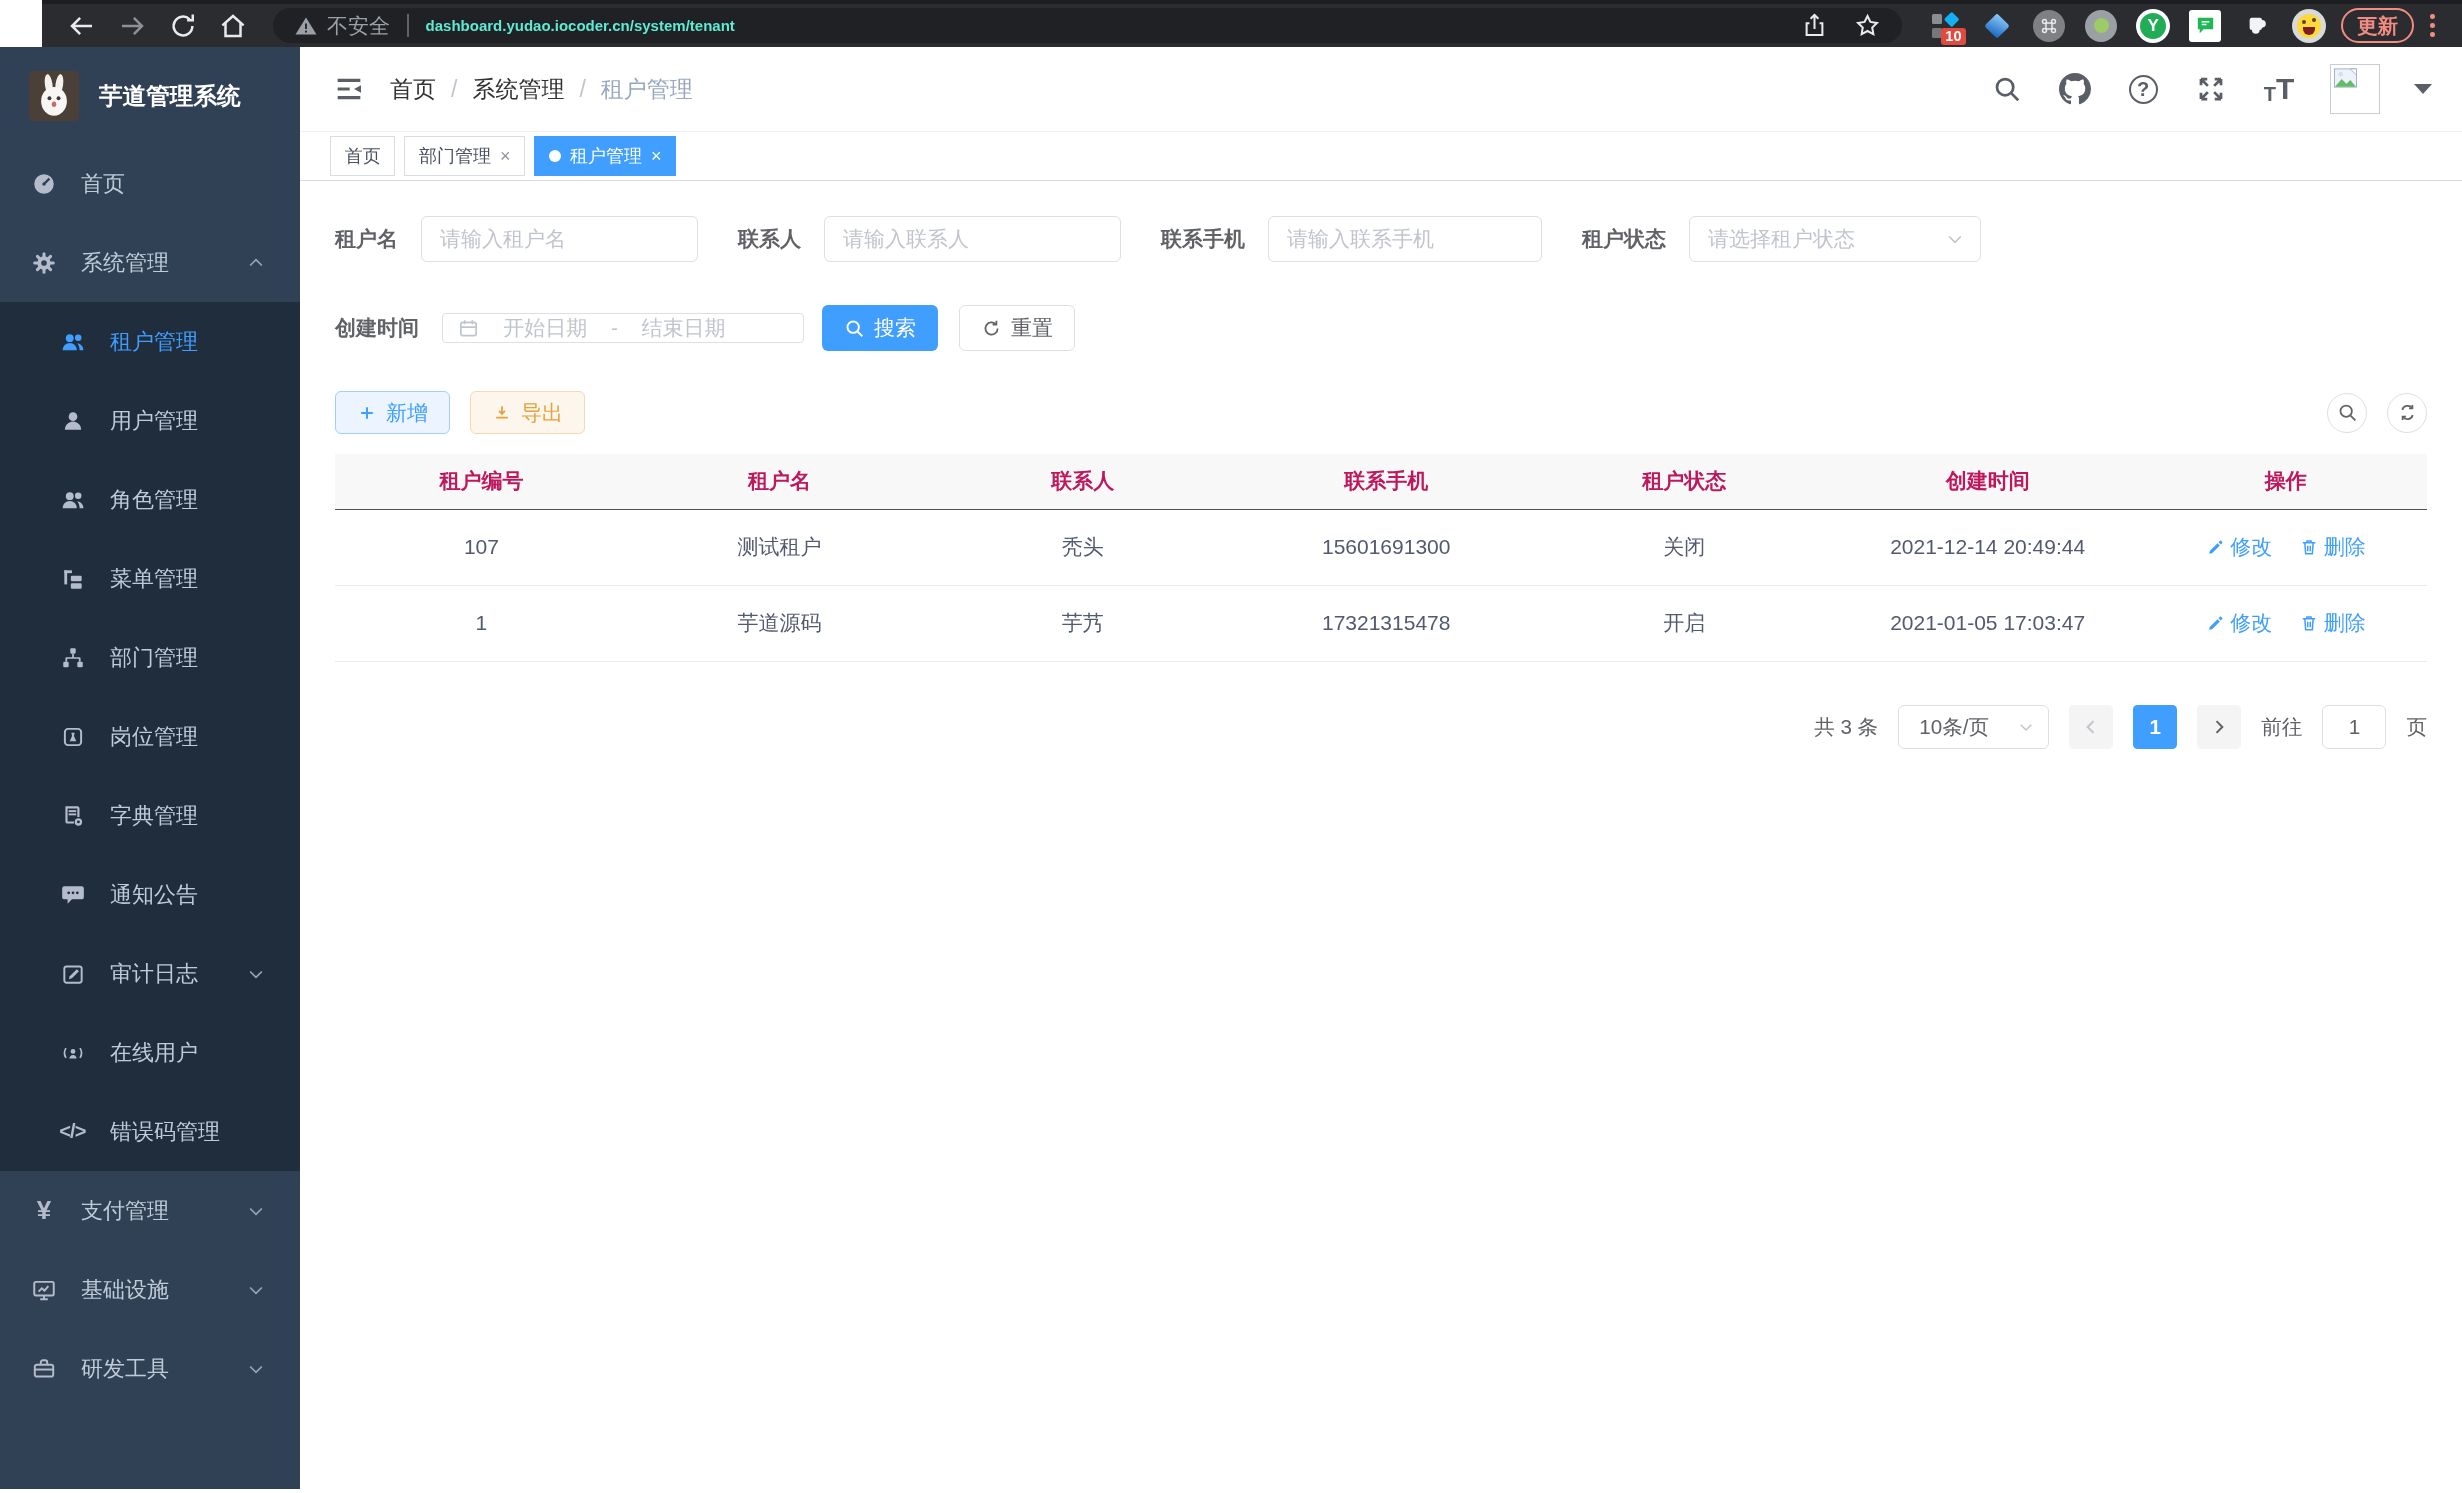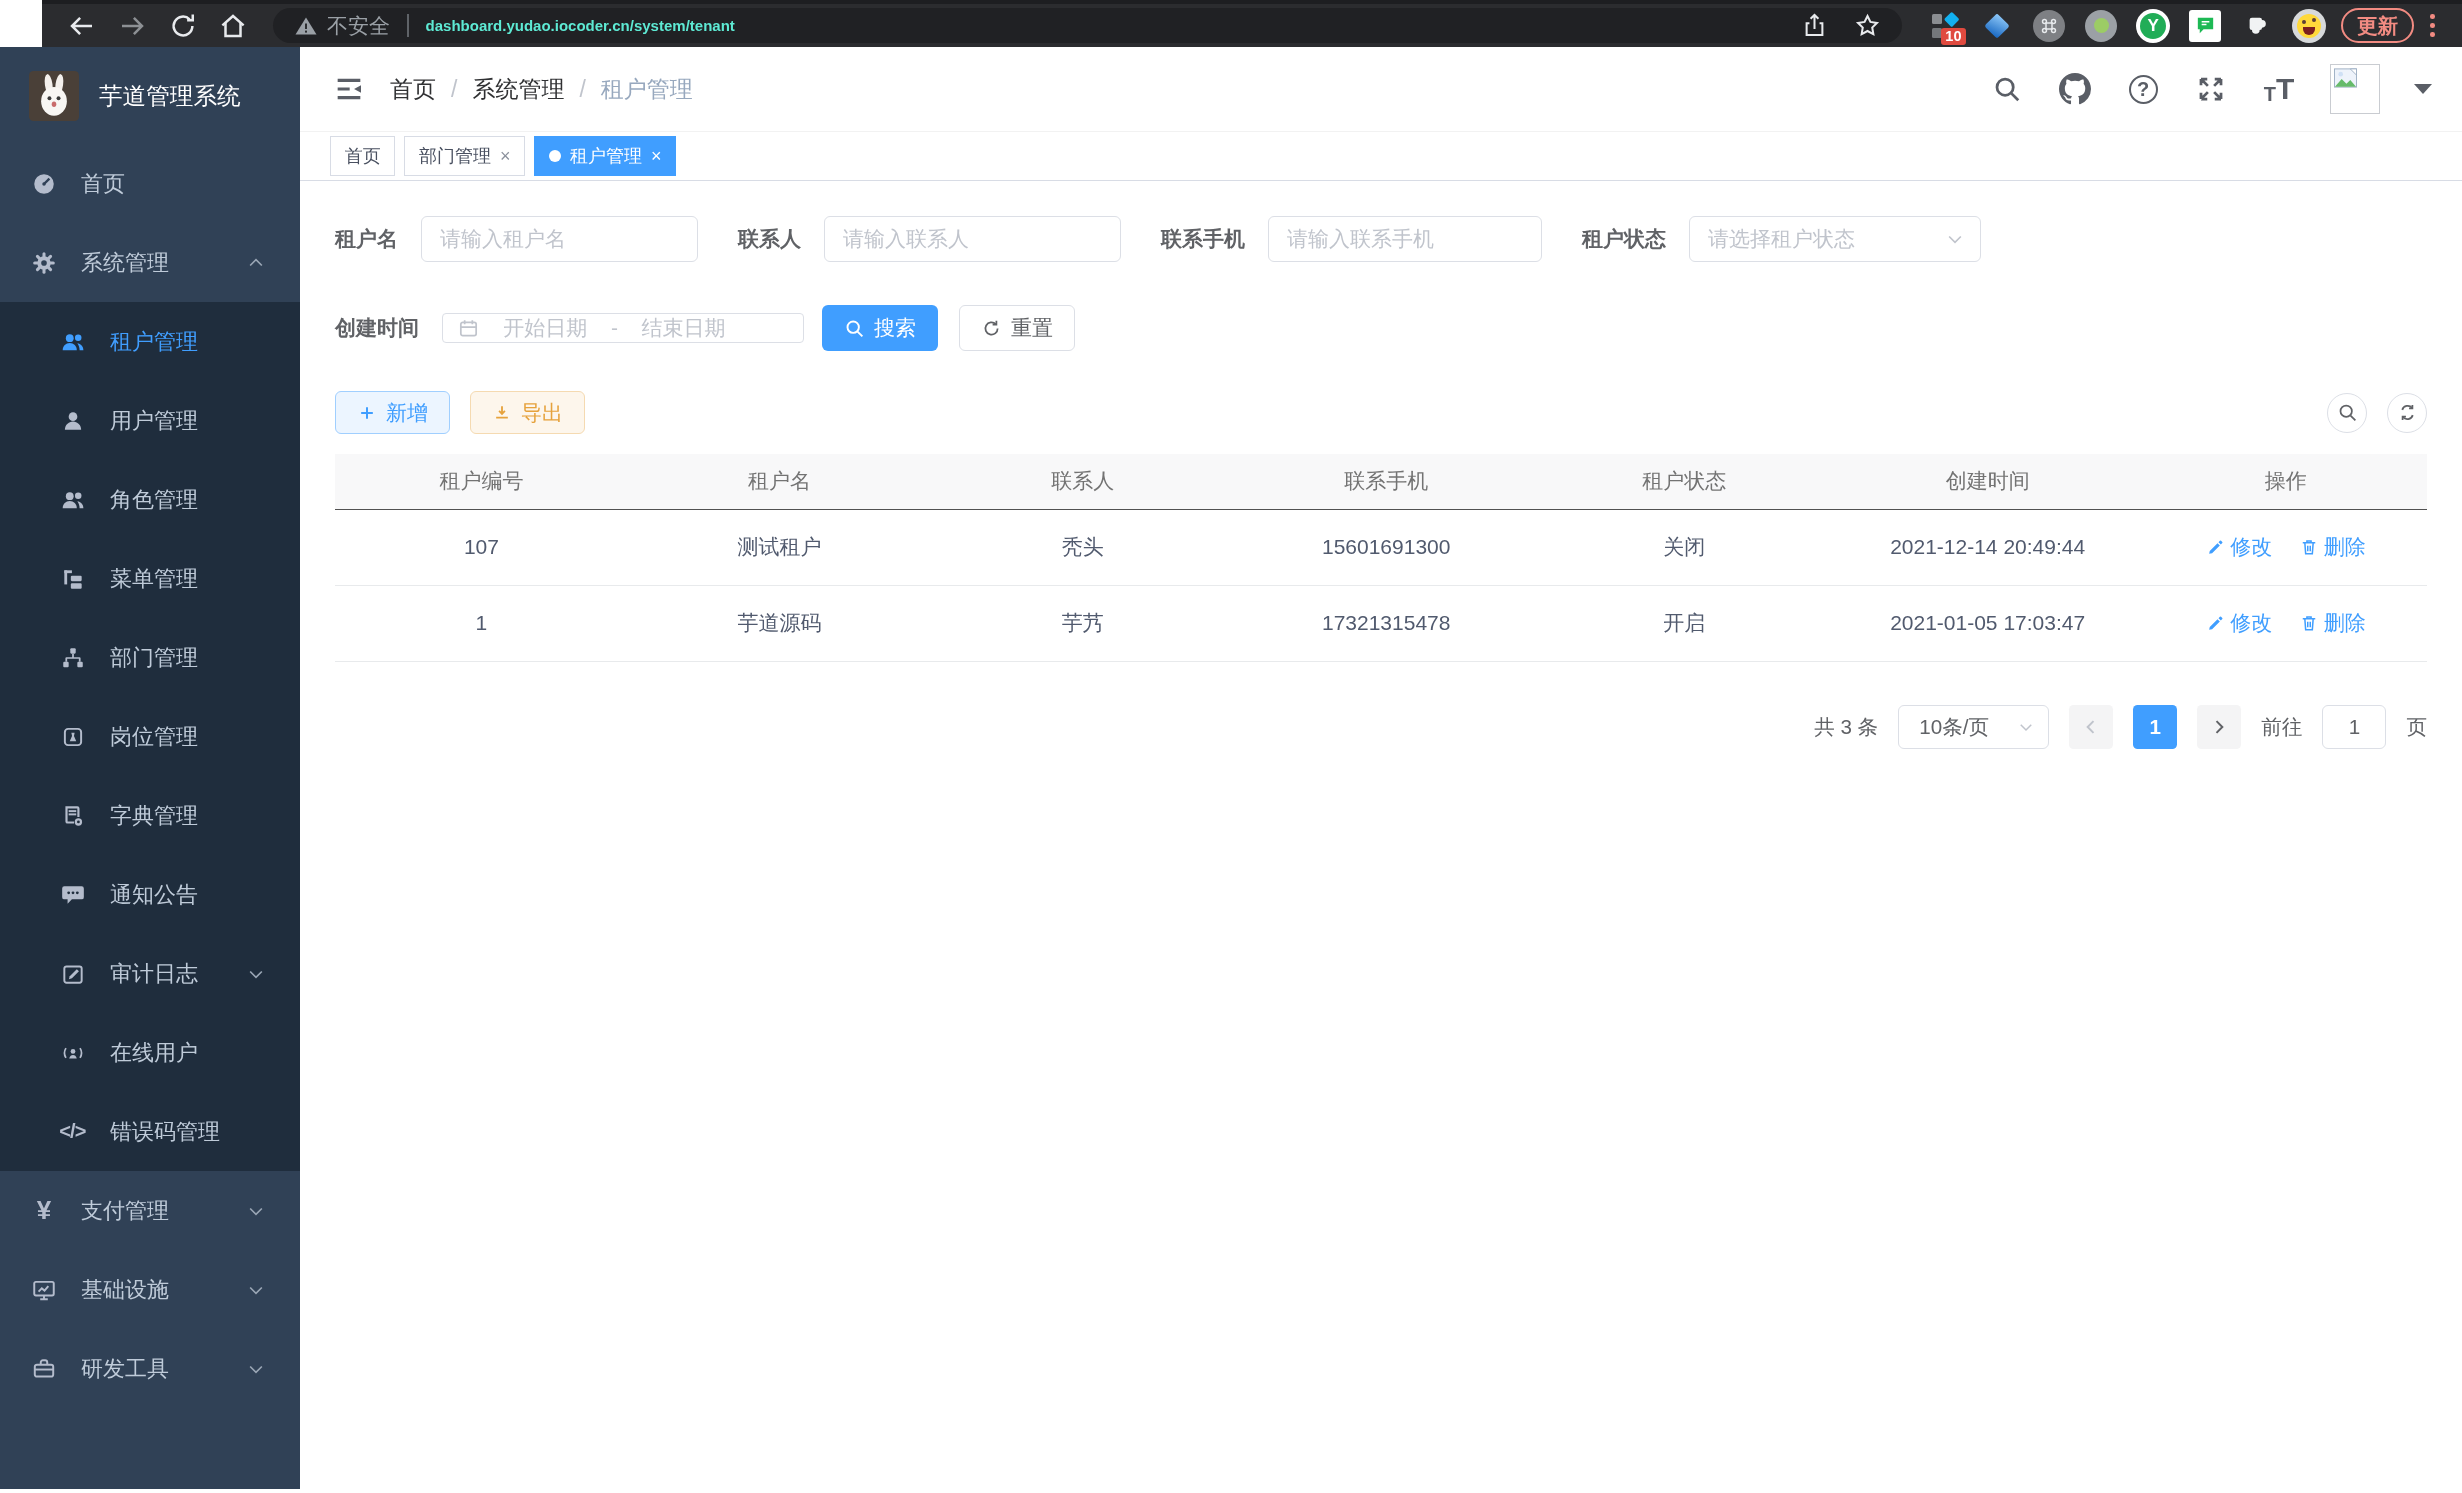--- a/index.html
+++ b/index.html
@@ -23,21 +23,21 @@
   .circ { border-radius:50%; display:flex; align-items:center; justify-content:center; }
   .update-pill { border:2.3px solid #f28b82; color:#f28b82; font-size:20.6px; font-weight:bold;
     height:35px; display:flex; align-items:center; padding:0 13.7px; border-radius:17.5px; flex:0 0 auto; }
   .kebab { display:flex; flex-direction:column; gap:4.6px; padding:0 9px; flex:0 0 auto; }
   .kebab i { width:4.6px; height:4.6px; border-radius:50%; background:#f28b82; }
 
   
   .app { display:flex; height:1442px; }
   .sidebar { width:300px; background:#304156; color:#bfcbd9; flex:0 0 auto; overflow:hidden; }
   .side-header { height:97px; display:flex; align-items:center; padding-left:29px; gap:20px; }
-  .side-title { color:#fff; font-size:23.6px; font-weight:normal; }
+  .side-title { color:#fff; font-size:23.6px; font-weight:bold; }
   .mi { height:79px; display:flex; align-items:center; padding:0 34px 0 30px; font-size:22px;
     color:#bfcbd9; cursor:pointer; }
   .mi .ic { width:27px; height:27px; margin-right:24px; color:#b4bccc; display:flex;
     align-items:center; justify-content:center; flex:0 0 auto; }
   .submenu { background:#1f2d3d; }
   .submenu .mi { padding-left:59px; }
   .mi.active, .mi.active .ic { color:#409eff; }
   .chev { margin-left:auto; color:#9aa6b5; }
   .chev svg { display:block; }
   .txt-ic { font-size:20px; font-weight:bold; color:#b4bccc; letter-spacing:-0.8px; }
@@ -95,21 +95,21 @@
   .btn-export { background:#fdf6ec; border-color:#f5dab1; color:#e6a23c; height:43px; }
   .ml24 { margin-left:18px; } .ml20 { margin-left:21px; }
 
   .toolbar { margin-top:40px; display:flex; align-items:center; gap:20px; }
   .tool-right { margin-left:auto; display:flex; gap:20px; }
   .cbtn { width:40px; height:40px; border:1.5px solid #dcdfe6; border-radius:50%; color:#606266;
     display:flex; align-items:center; justify-content:center; background:#fff; }
 
   table { width:100%; margin-top:20px; border-collapse:collapse; table-layout:fixed;
     font-size:21px; color:#515a6e; text-align:center; }
-  thead th { height:55px; background:#f8f8f9; font-weight:normal; color:#737373;
+  thead th { height:55px; background:#f8f8f9; font-weight:bold; color:#be185d;
     border-bottom:1.5px solid #515151; }
   tbody td { height:76px; border-bottom:1.5px solid #e8eaec; color:#515a6e; }
   .op { color:#409eff; display:inline-flex; align-items:center; gap:4.6px; cursor:pointer; }
   .op + .op { margin-left:21px; }
 
   .pagination { margin-top:43px; display:flex; align-items:center; justify-content:flex-end;
     gap:20px; font-size:20.6px; color:#606266; }
   .psel { width:151px; height:44px; border:1.5px solid #dcdfe6; border-radius:6px;
     display:flex; align-items:center; justify-content:space-between; padding:0 13.7px 0 20px; }
   .pbtn { width:44px; height:44px; border-radius:4.6px; background:#f4f4f5;

